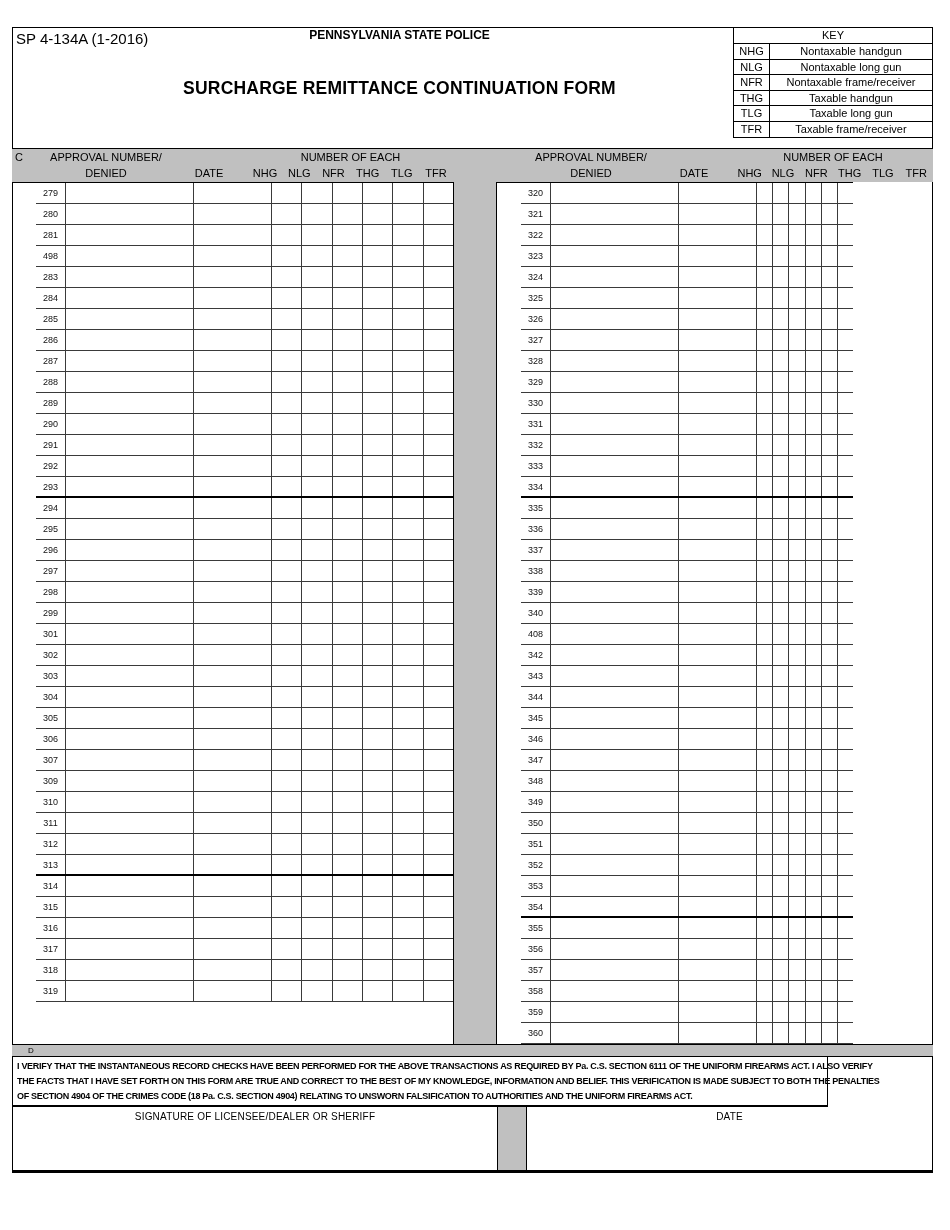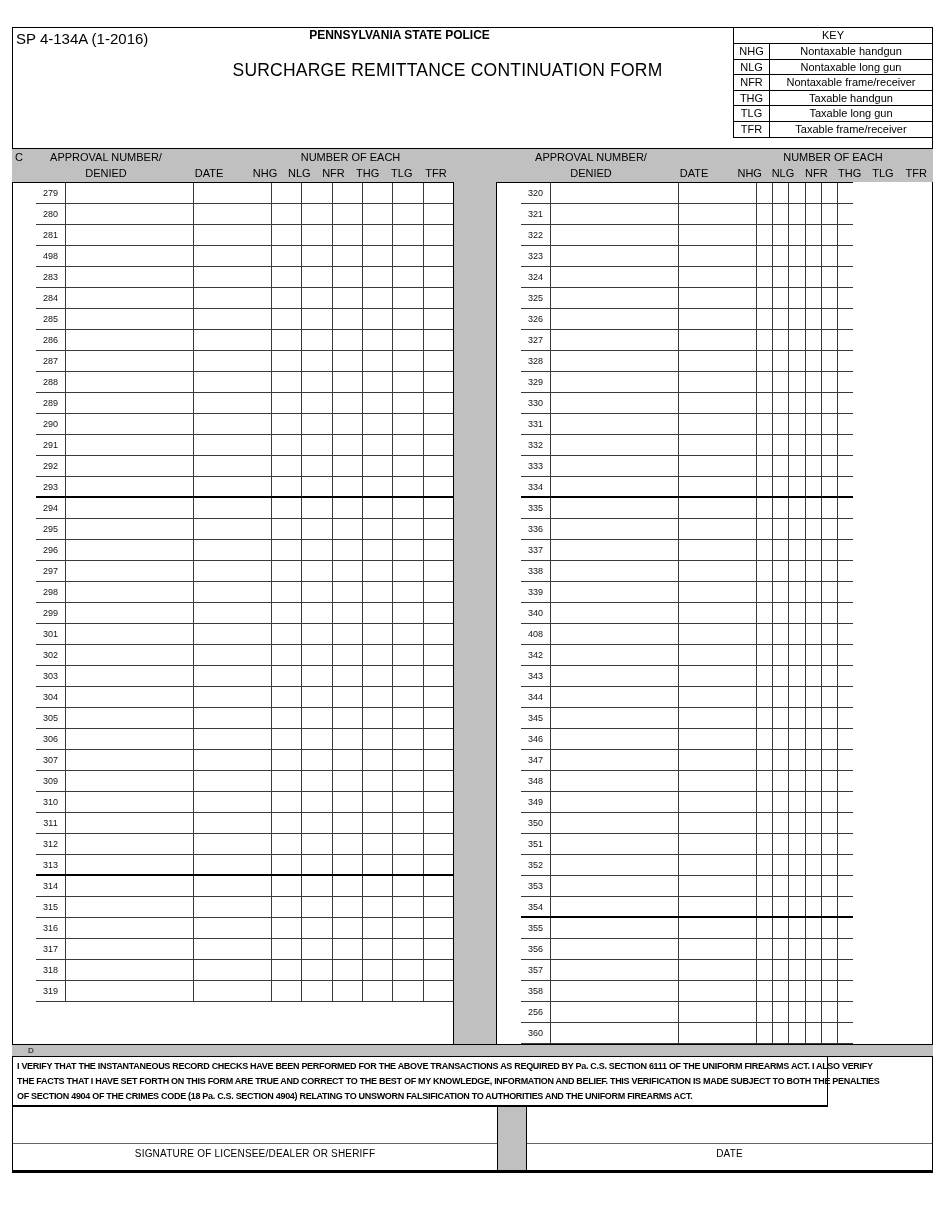--- a/index.html
+++ b/index.html
@@ -8,21 +8,21 @@
     position: relative; width: 950px; height: 1230px; background: #fff;
     font-family: "Liberation Sans", sans-serif; color: #000;
   }
   
   .outline {
     position: absolute; left: 12px; top: 27px; width: 921px; height: 1146px;
     border: 1px solid #000; border-bottom: none; pointer-events: none;
   }
   .form-number { position: absolute; left: 16px; top: 30px; font-size: 15px; }
   .agency { position: absolute; left: 12px; top: 28px; width: 775px; text-align: center; font-weight: bold; font-size: 12px; }
-  .form-title { position: absolute; left: 12px; top: 60px; width: 775px; text-align: center; font-weight: normal; font-size: 17.5px; letter-spacing: 0.2px; margin-left: 48px; }
+  .form-title { position: absolute; left: 12px; top: 78px; width: 775px; text-align: center; font-weight: bold; font-size: 17.5px; letter-spacing: 0.2px; }
 
   
   .key { position: absolute; left: 733px; top: 27px; width: 200px; border: 1px solid #000; background: #fff; font-size: 11px; }
   .key-title { height: 16px; line-height: 15px; text-align: center; border-bottom: 1px solid #000; }
   .key-row { display: flex; height: 15.5px; line-height: 15px; border-bottom: 1px solid #000; }
   .key-row:last-child { border-bottom: none; }
   .key-abbr { width: 36px; border-right: 1px solid #000; text-align: center; }
   .key-label { flex: 1; text-align: center; white-space: nowrap; }
 
   
@@ -54,21 +54,21 @@
 
   
   .dbar { position: absolute; left: 12px; top: 1044px; width: 921px; height: 13px; background: #c0c0c0; border-top: 1px solid #000; border-bottom: 1px solid #000; font-size: 8px; line-height: 11px; padding-left: 16px; }
 
   
   .verify { position: absolute; left: 12px; top: 1057px; width: 816px; height: 50px; border-left: 1px solid #000; border-right: 1px solid #000; border-bottom: 2px solid #000; padding: 2px 4px; }
   .verify .vline { font-size: 9px; font-weight: bold; line-height: 15px; letter-spacing: -0.3px; white-space: nowrap; }
 
   
   .sigband { position: absolute; left: 12px; top: 1107px; width: 921px; height: 66px; border-bottom: 3px solid #000; display: flex; }
-  .sigbox { height: 100%; border-left: 1px solid #000; display: flex; flex-direction: column; }
+  .sigbox { height: 100%; border-left: 1px solid #000; display: flex; }
   .sigbox.left { width: 485px; }
   .sigbox.right { flex: 1; border-left: none; border-right: 1px solid #000; }
   .sig-space { height: 37px; border-bottom: 1px solid #666; }
   .sig-label { flex: 1; text-align: center; font-size: 10px; padding-top: 4px; letter-spacing: 0.2px; }
   .sigstrip { width: 30px; height: 100%; background: #c0c0c0; border-left: 1px solid #000; border-right: 1px solid #000; }
 </style>
 </head>
 <body>
 
 <div class="page">
@@ -1011,21 +1011,21 @@
         <div class="cell c-app"></div>
         <div class="cell c-date"></div>
         <div class="cell c-count"></div>
         <div class="cell c-count"></div>
         <div class="cell c-count"></div>
         <div class="cell c-count"></div>
         <div class="cell c-count"></div>
         <div class="cell c-count"></div>
       </div>
       <div class="trow">
-        <div class="cell c-num">256</div>
+        <div class="cell c-num">359</div>
         <div class="cell c-app"></div>
         <div class="cell c-date"></div>
         <div class="cell c-count"></div>
         <div class="cell c-count"></div>
         <div class="cell c-count"></div>
         <div class="cell c-count"></div>
         <div class="cell c-count"></div>
         <div class="cell c-count"></div>
       </div>
       <div class="trow">

